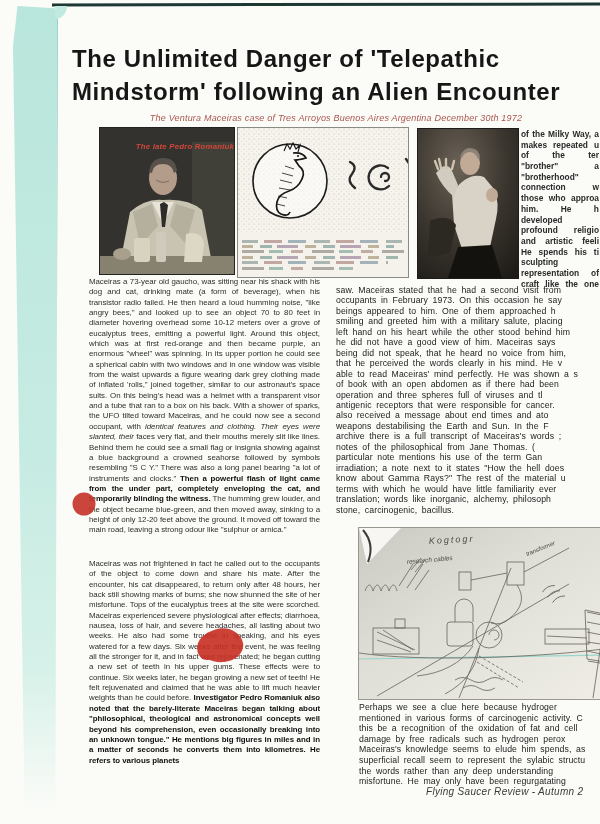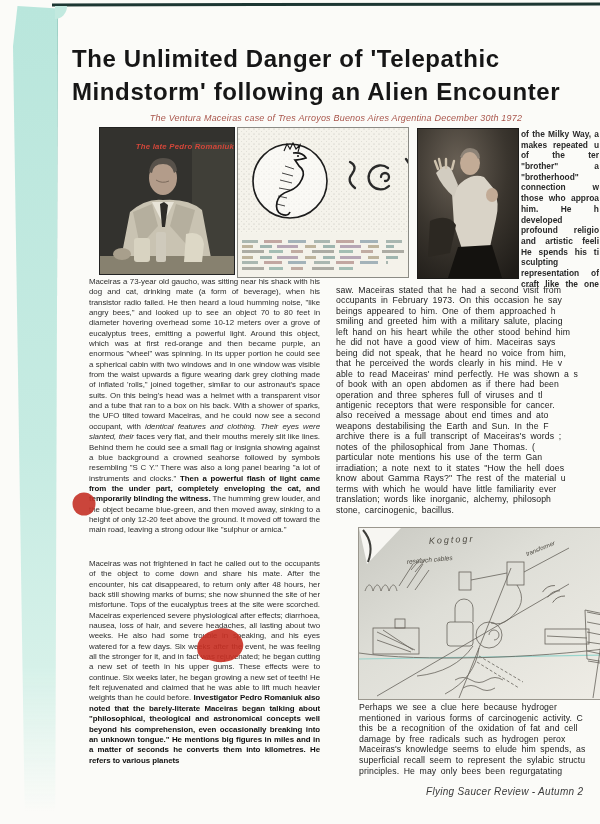--- a/index.html
+++ b/index.html
@@ -196,21 +196,22 @@
       <div class="tline">translation; words like inorganic, alchemy, philosoph</div>
       <div class="tline">stone, carcinogenic, bacillus.</div>
     </div>
   <div class="rcol rcol-bot">
       <div class="tline i">Perhaps we see a clue here because hydroger</div>
       <div class="tline">mentioned in various forms of carcinogenic activity. C</div>
       <div class="tline">this be a recognition of the oxidation of fat and cell</div>
       <div class="tline">damage by free radicals such as hydrogen perox</div>
       <div class="tline">Maceiras's knowledge seems to elude him spends, as</div>
       <div class="tline">superficial recall seem to represent the sylabic structu</div>
-      <div class="tline">principles. He may only bees been regurgatating</div>
+      <div class="tline">the words rather than any deep understanding</div>
+      <div class="tline">misfortune. He may only have been regurgatating</div>
     </div>
 
   <div class="sketch">
     <svg width="252" height="171" viewBox="0 0 252 171">
       <defs>
         <linearGradient id="paper" x1="0" y1="0" x2="1" y2="1">
           <stop offset="0%" stop-color="#c9c9c2"></stop>
             <stop offset="40%" stop-color="#deded7"></stop>
             <stop offset="100%" stop-color="#efede6"></stop>
         </linearGradient>

